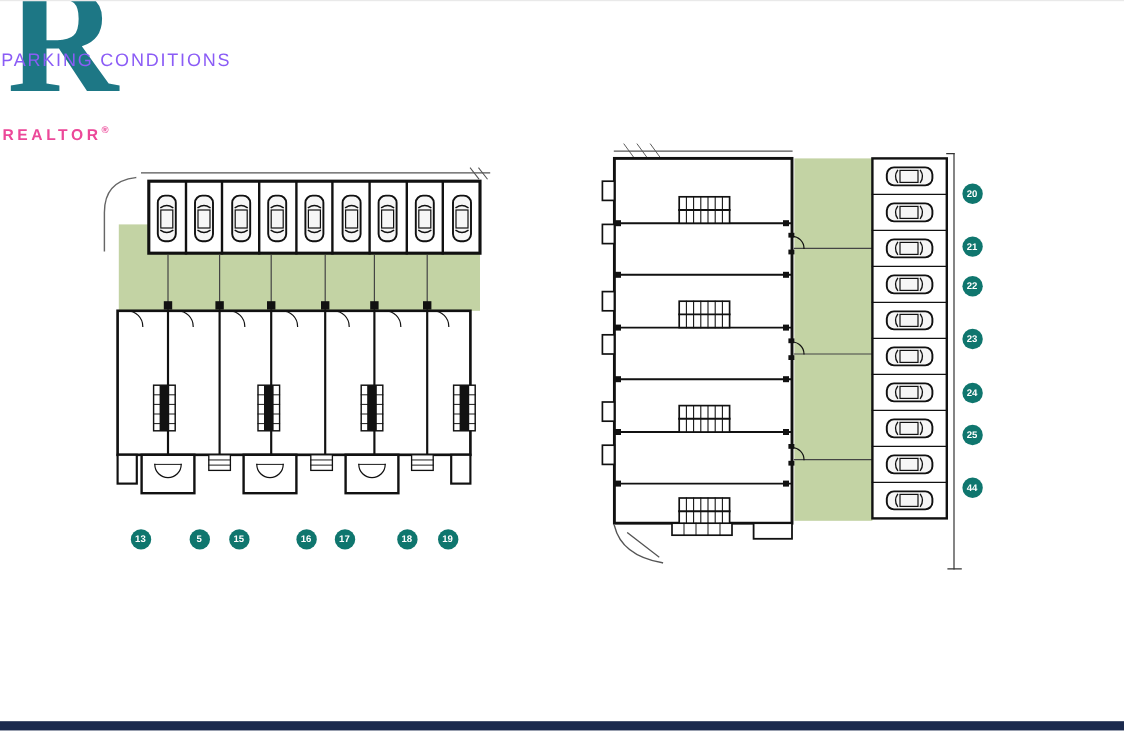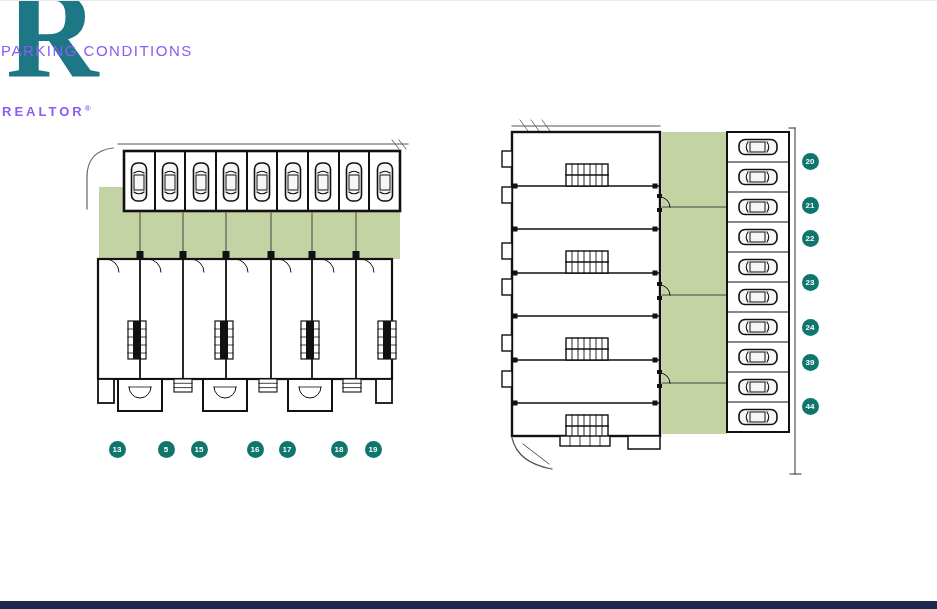--- a/index.html
+++ b/index.html
@@ -9,21 +9,21 @@
     overflow:hidden; border-top:1px solid #e9e9e9;
   }
   .logo-r {
     position:absolute; left:6px; top:-32px;
     font-family:"Liberation Serif", serif; font-weight:700;
     font-size:128px; line-height:1; color:#11707f; opacity:0.95;
     z-index:1; user-select:none;
   }
   .wordmark {
     position:absolute; left:2px; top:103px; z-index:1;
-    font-size:13px; font-weight:700; letter-spacing:3px; color:#8b5cf6;
+    font-size:13px; font-weight:700; letter-spacing:3px; color:#ec4899;
   }
   .wordmark sup { font-size:8px; letter-spacing:0; vertical-align:super; }
   .title {
     position:absolute; left:1px; top:41px; z-index:3;
     font-size:15px; font-weight:400; letter-spacing:1.5px; color:#8b5cf6;
   }
   svg.plans { position:absolute; left:0; top:0; z-index:2; }
   .badge {
     position:absolute; width:17px; height:17px; border-radius:50%;
     background:#0f766e; color:#fff; z-index:4;
@@ -235,18 +235,18 @@
   <div class="badge" style="left:246.5px; top:439.5px">16</div>
   <div class="badge" style="left:278.5px; top:439.5px">17</div>
   <div class="badge" style="left:330.5px; top:439.5px">18</div>
   <div class="badge" style="left:364.5px; top:439.5px">19</div>
 
   <div class="badge" style="left:801.5px; top:151.5px">20</div>
   <div class="badge" style="left:801.5px; top:195.5px">21</div>
   <div class="badge" style="left:801.5px; top:228.5px">22</div>
   <div class="badge" style="left:801.5px; top:272.5px">23</div>
   <div class="badge" style="left:801.5px; top:317.5px">24</div>
-  <div class="badge" style="left:801.5px; top:352.5px">39</div>
+  <div class="badge" style="left:801.5px; top:352.5px">25</div>
   <div class="badge" style="left:801.5px; top:396.5px">44</div>
 
 
   <div class="footer-bar"></div>
 </div>
 
 </body></html>

